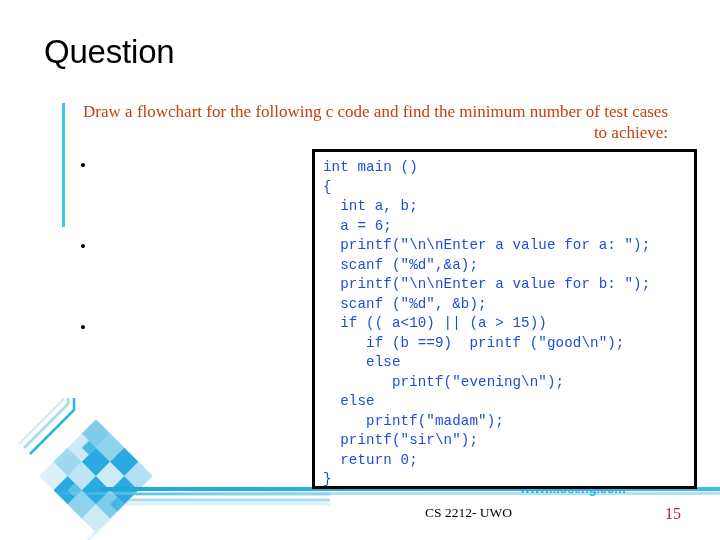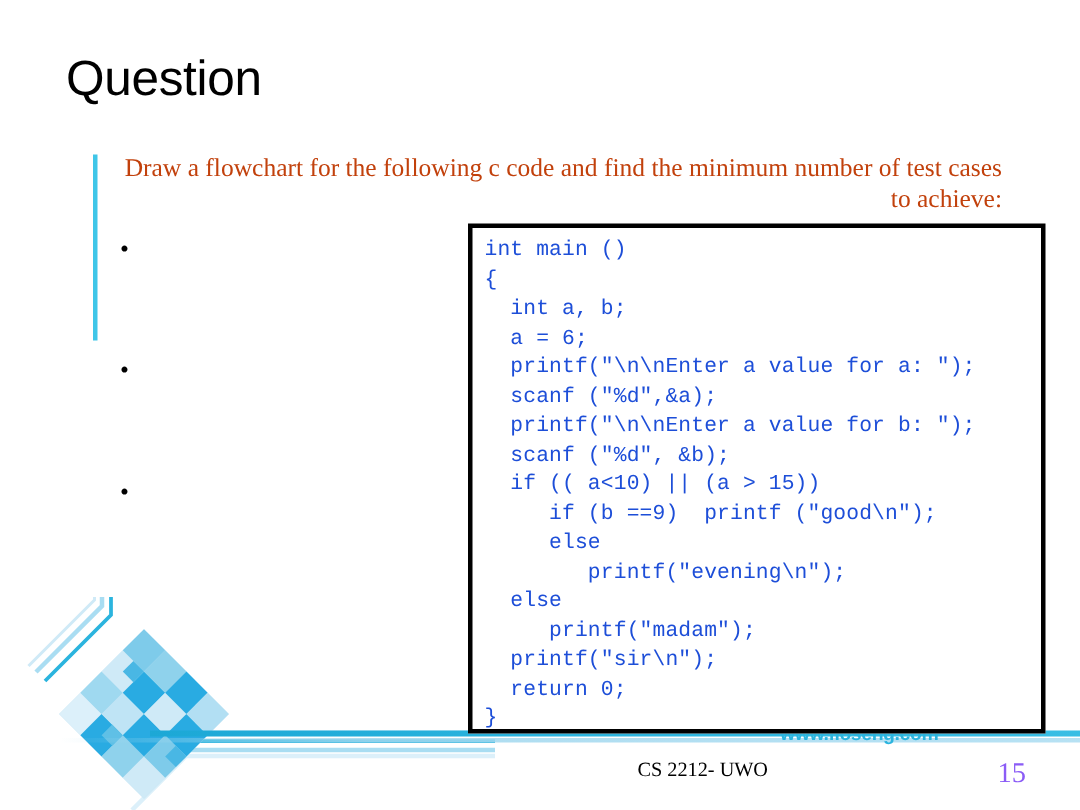--- a/index.html
+++ b/index.html
@@ -170,22 +170,22 @@
     font-family: "Liberation Serif", "DejaVu Serif", serif;
     font-size: 13.5px;
     color: #000000;
     white-space: pre;
   }
   #footer-page {
     position: absolute;
     left: 652px;
     top: 0px;
     font-family: "Liberation Serif", "DejaVu Serif", serif;
-    font-size: 19px;
-    color: #8b5cf6;
+    font-size: 16px;
+    color: #be185d;
     white-space: pre;
   }
 </style>
 </head>
 <body>
 
 <div id="slide">
 
   <div id="slide-title">Question</div>
 

